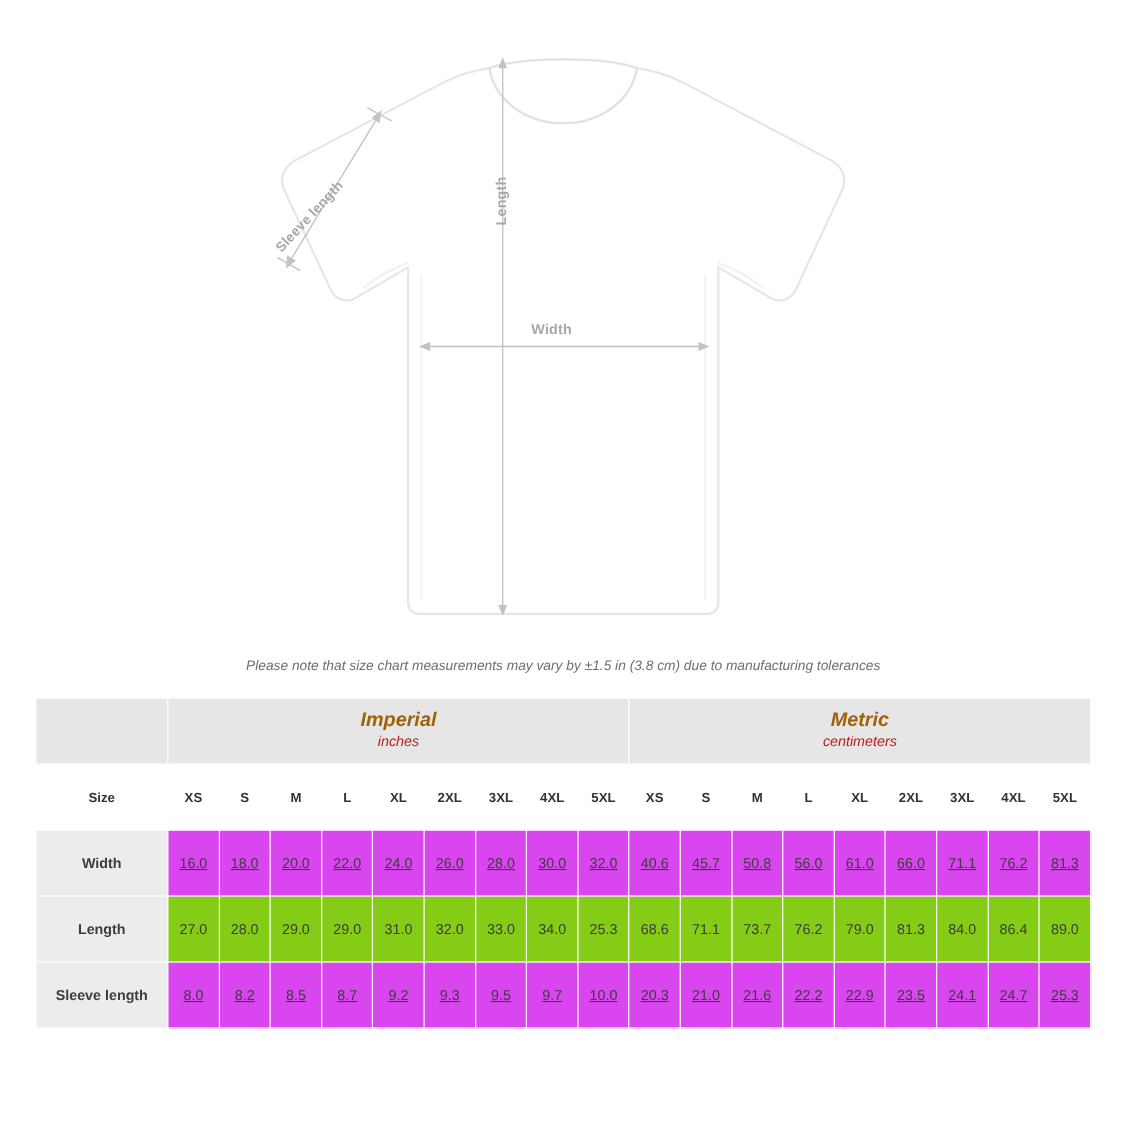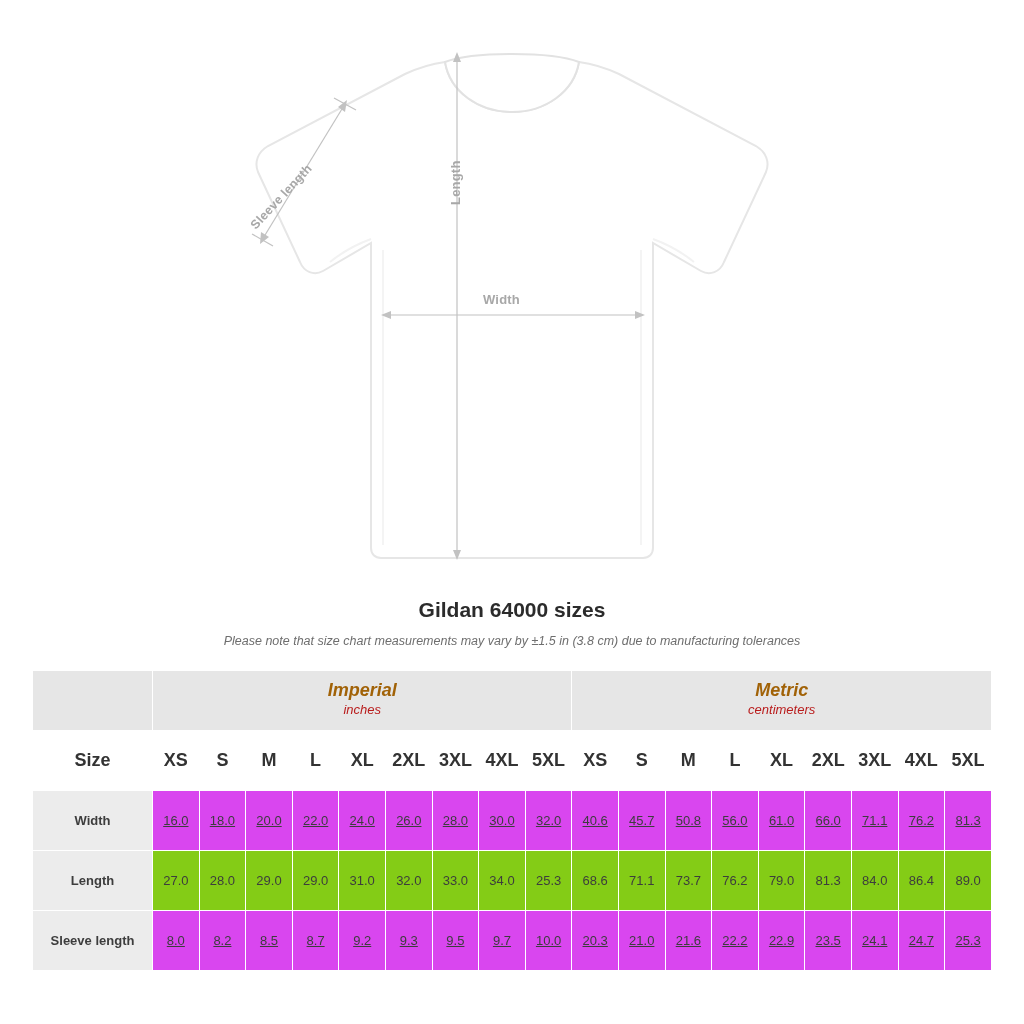--- a/index.html
+++ b/index.html
@@ -110,21 +110,21 @@
     color: #b91c1c;
     line-height: 1.6;
   }
   .corner-cell {
     background: #e6e6e6;
   }
 
   tr.head-row td {
     background: #ffffff;
     font-weight: bold;
-    font-size: 18px;
+    font-size: 12px;
     color: #333333;
   }
   tr.head-row td.rowlabel {
     background: #ffffff;
   }
 
   td.rowlabel {
     background: #ececec;
     font-weight: bold;
     font-size: 13.5px;
@@ -202,21 +202,20 @@
       <line x1="252" y1="234" x2="273" y2="246"></line>
     </g>
   </svg>
 
   <div class="dim-label width-label">Width</div>
   <div class="dim-label length-label">Length</div>
   <div class="dim-label sleeve-label">Sleeve length</div>
 </div>
 
 <div class="title-block">
-  <h1 class="chart-title">Gildan 64000 sizes</h1>
   <p class="chart-note">Please note that size chart measurements may vary by ±1.5 in (3.8 cm) due to manufacturing tolerances</p>
 </div>
 
 <div class="table-wrap">
   <table class="size-table">
     <colgroup>
       <col class="c-label">
       <col class="c-val">
         <col class="c-val">
         <col class="c-val">

